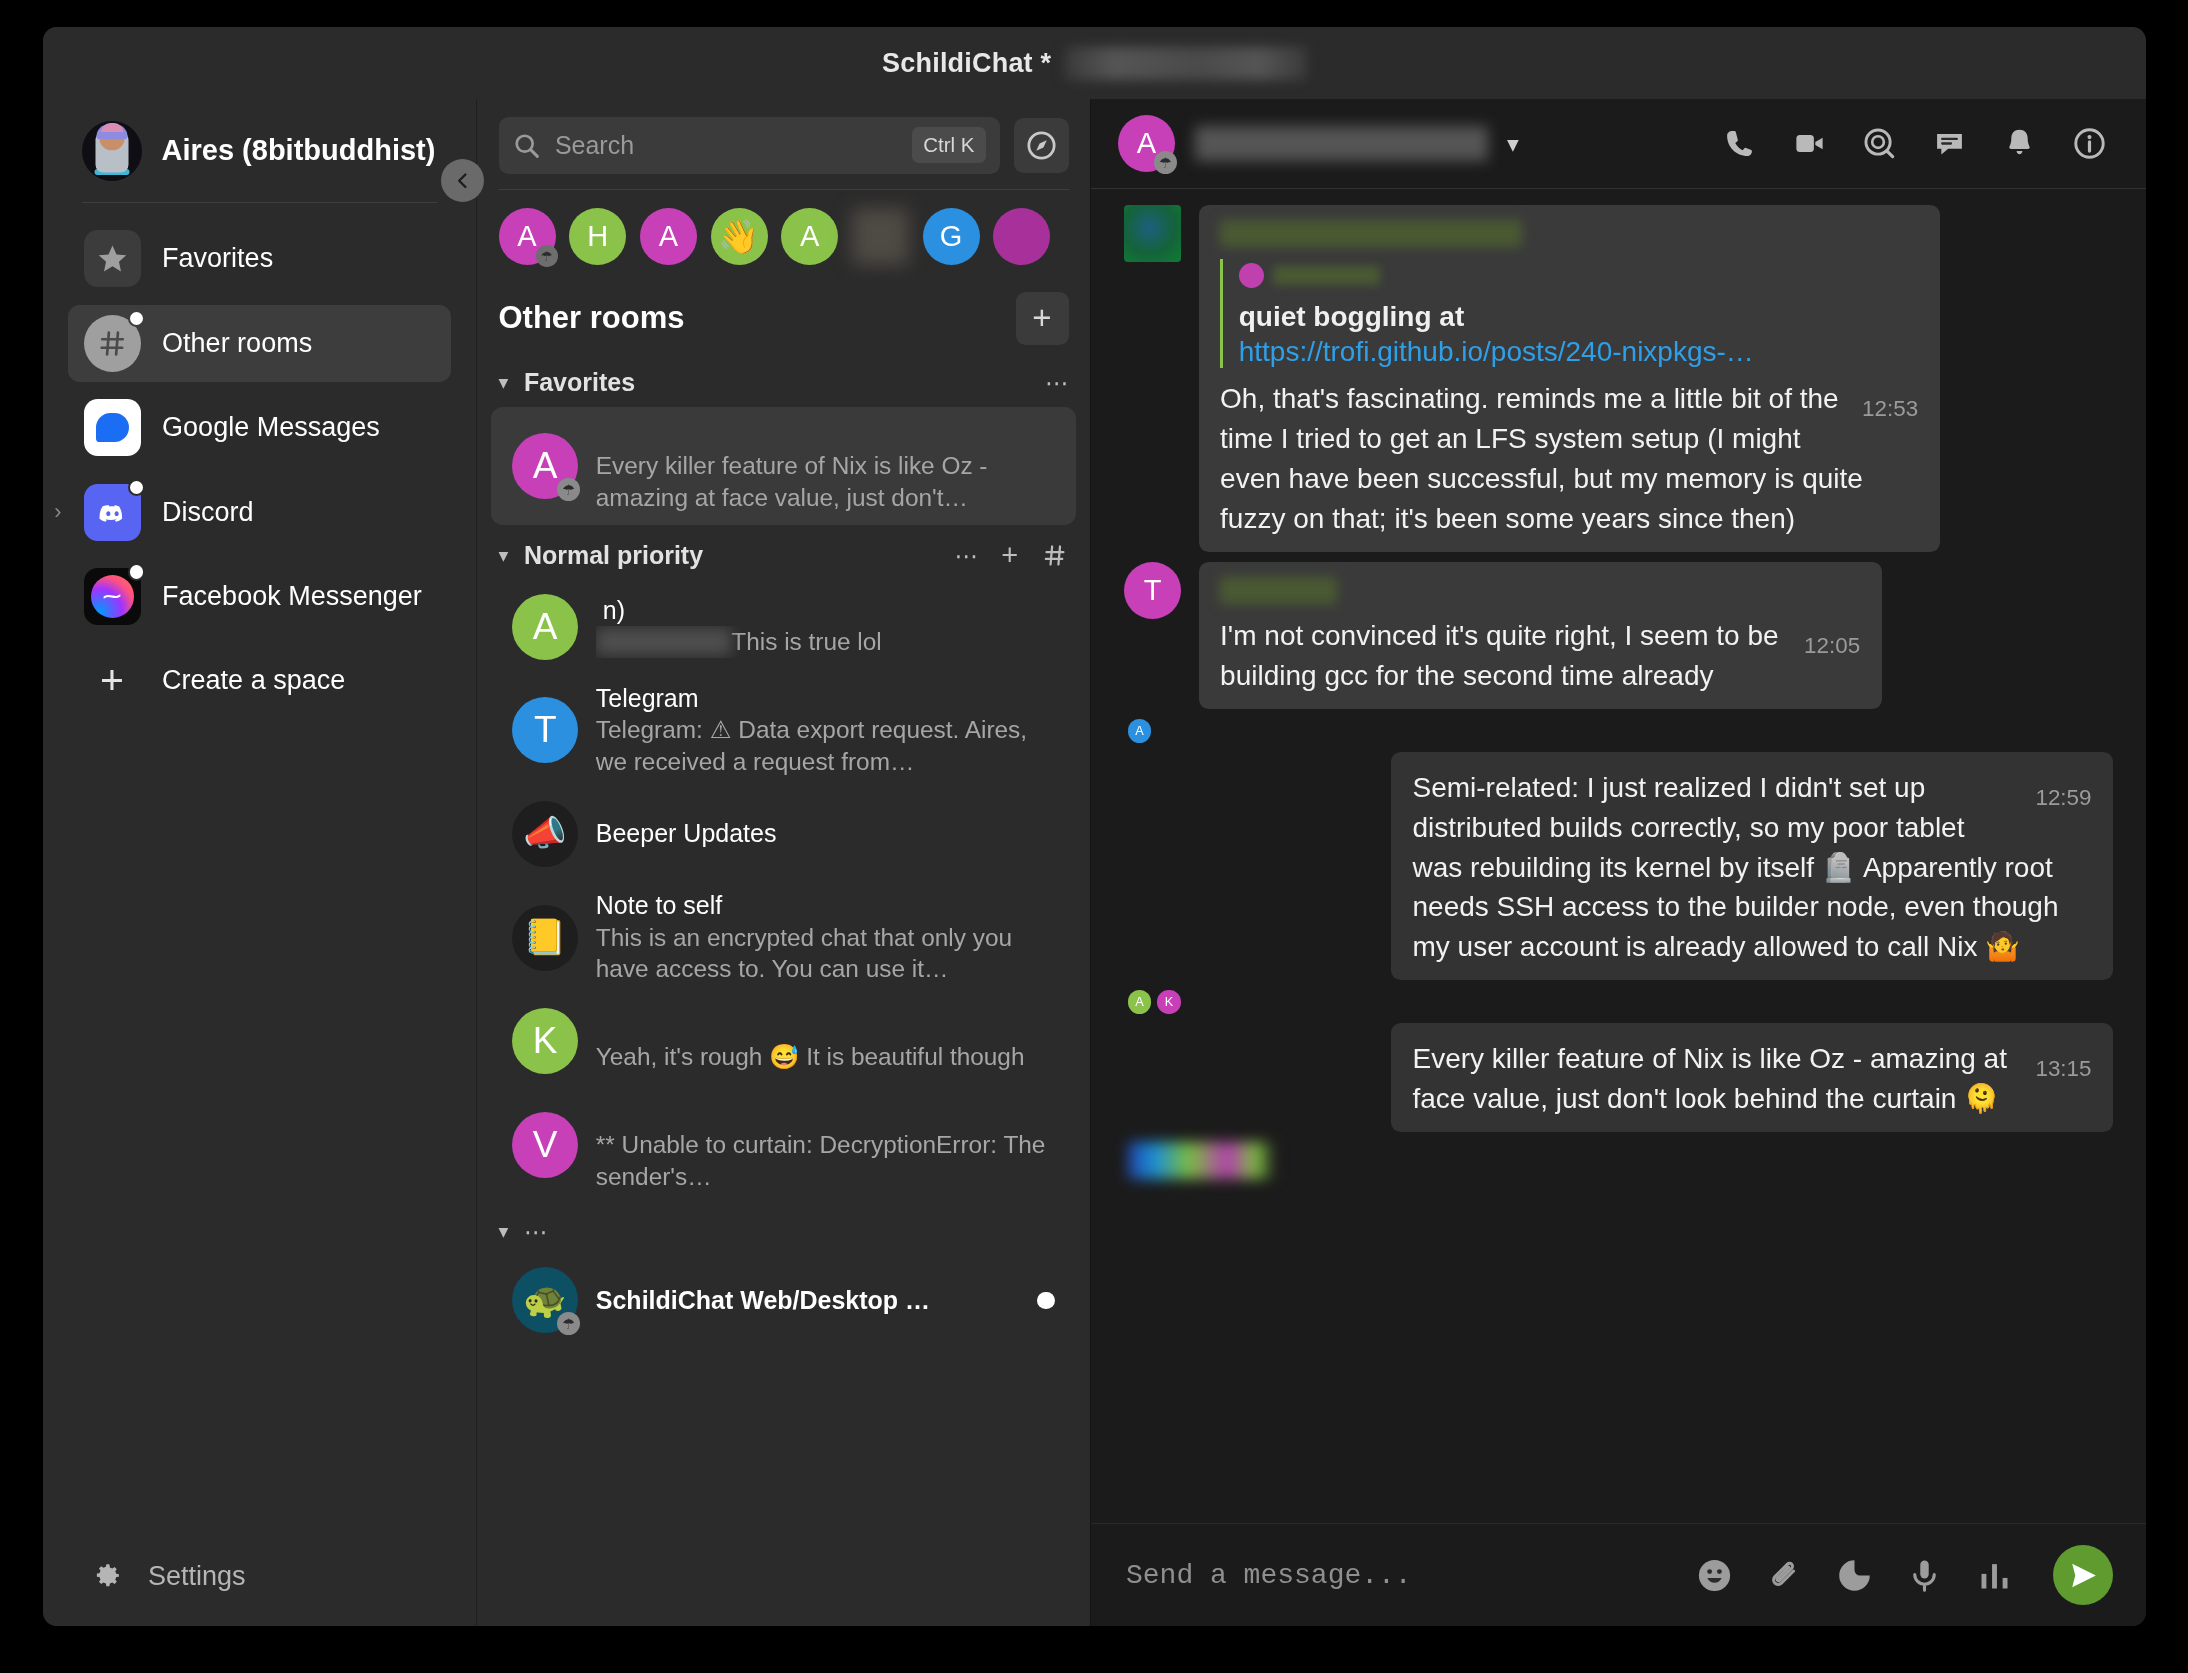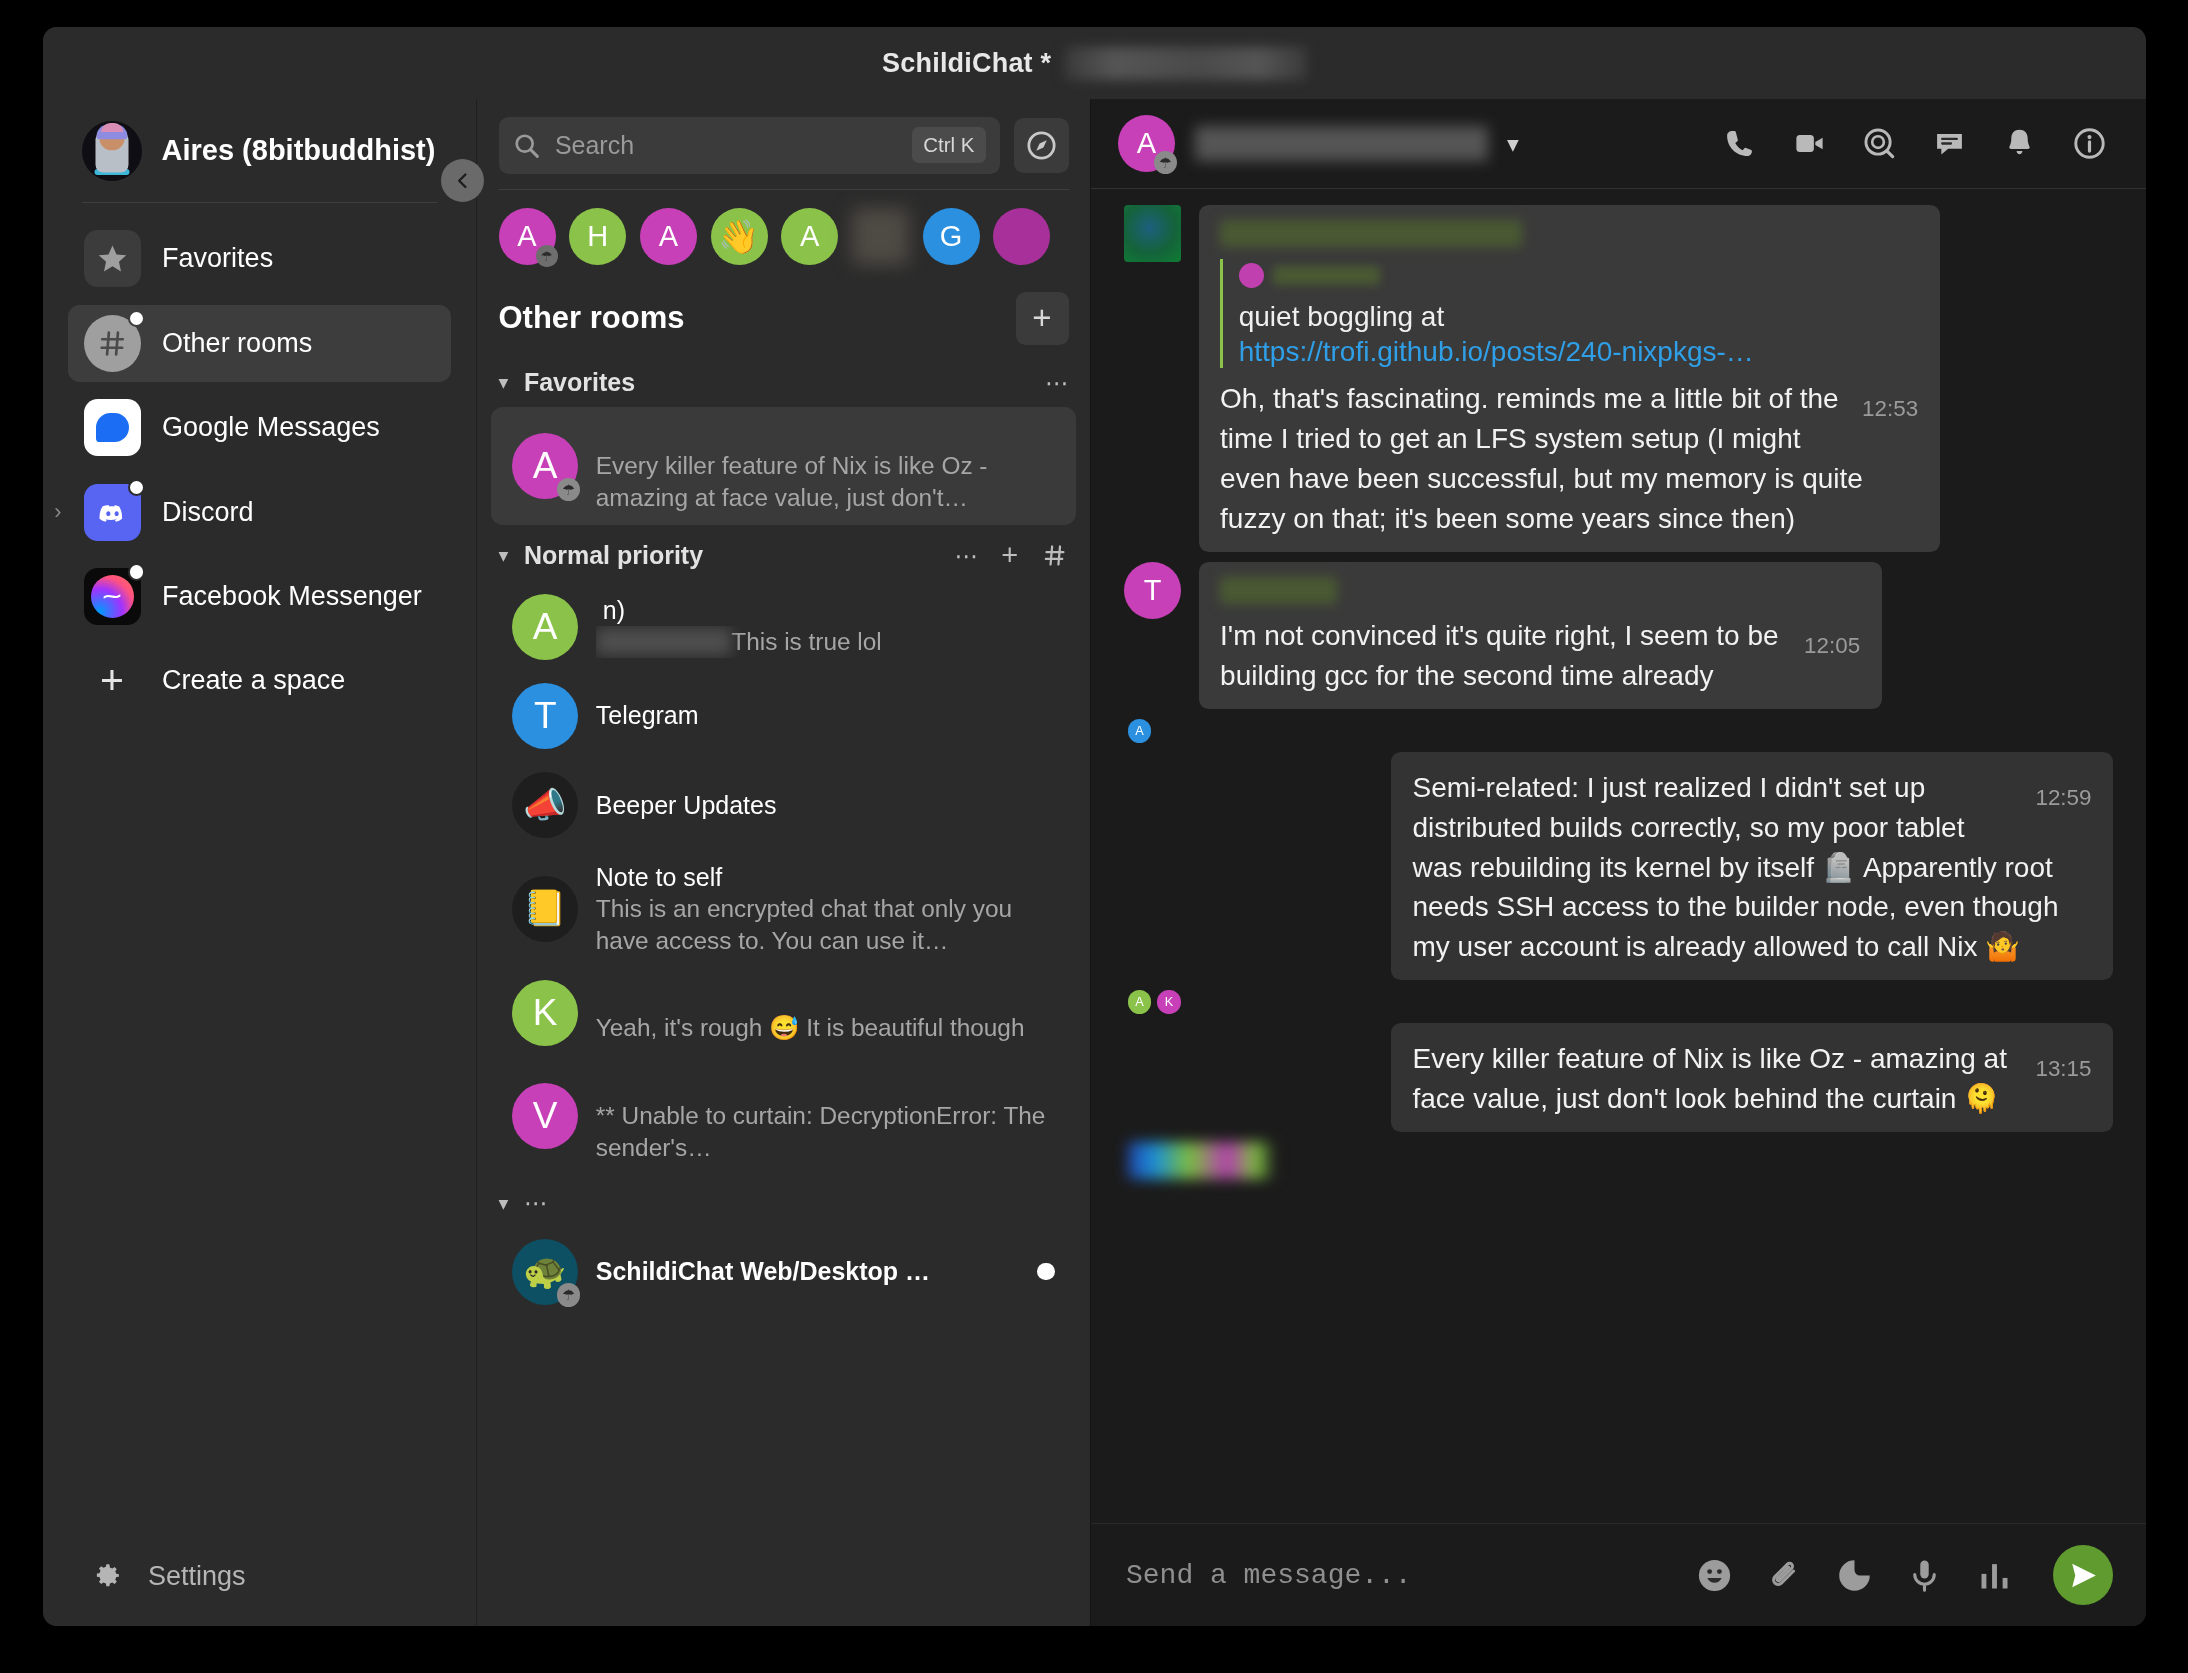--- a/index.html
+++ b/index.html
@@ -262,21 +262,21 @@
     color:#7fb03f; font-size:23.4px; margin-bottom:7.8px;
     filter: blur(5.9px); background:#4a5a32; color:transparent; border-radius:2.9px;
     display:inline-block; height:27px;
   }
   .quote {
     border-left:3.9px solid #8bc34a; padding-left:15.6px; margin-bottom:11.7px;
   }
   .quote-head { height:33px; display:flex; align-items:center; gap:9.8px; margin-bottom:5.9px; }
   .quote-av { width:25px;height:25px;border-radius:50%;background:#c040b0; }
   .quote-name { width:107px;height:19.5px; background:#4a5a32; filter:blur(4.9px); border-radius:2.9px; }
-  .quote-body { color:#f0f0f0; font-size:28px; line-height:1.35; }
+  .quote-body { color:#f0f0f0; font-size:28px; line-height:1.35;font-weight:bold; }
   .quote-link { color:#2f9fe8; font-size:28px; word-break:break-all; }
   .msg-text { color:#f2f2f2; font-size:28px; line-height:1.42; }
   .ts { color:#9b9b9b; font-size:22.4px; float:right; margin: 13.7px 0 0 17.6px; }
   .readrow { display:flex; gap:5.9px; padding-left: 3.9px; }
   .readrow .mini {
     width:23.4px;height:23.4px;border-radius:50%;
     display:flex;align-items:center;justify-content:center;
     color:#fff; font-size:12.7px;
   }
   .blurstrip {
@@ -469,20 +469,21 @@
           <div class="room-txt">
             <div class="room-name"><span class="blurred-name" style="width:232px;">&nbsp;</span><span>n)</span></div>
             <div class="room-prev"><span class="rp-blur">&nbsp;&nbsp;&nbsp;&nbsp;&nbsp;&nbsp;&nbsp;&nbsp;&nbsp;&nbsp;&nbsp;&nbsp;&nbsp;&nbsp;&nbsp;&nbsp;&nbsp;&nbsp;&nbsp;&nbsp;</span><span>This is true lol</span></div>
           </div>
         </div>
 
         <div class="room">
           <div class="room-av" style="background:#2b90e0">T</div>
           <div class="room-txt">
             <div class="room-name">Telegram</div>
+            <div class="room-prev">Telegram: ⚠ Data export request. Aires, we received a request from…</div>
           </div>
         </div>
 
         <div class="room">
           <div class="room-av" style="background:#1e1e1e;font-size:35px">📣</div>
           <div class="room-txt">
             <div class="room-name">Beeper Updates</div>
           </div>
         </div>
 

